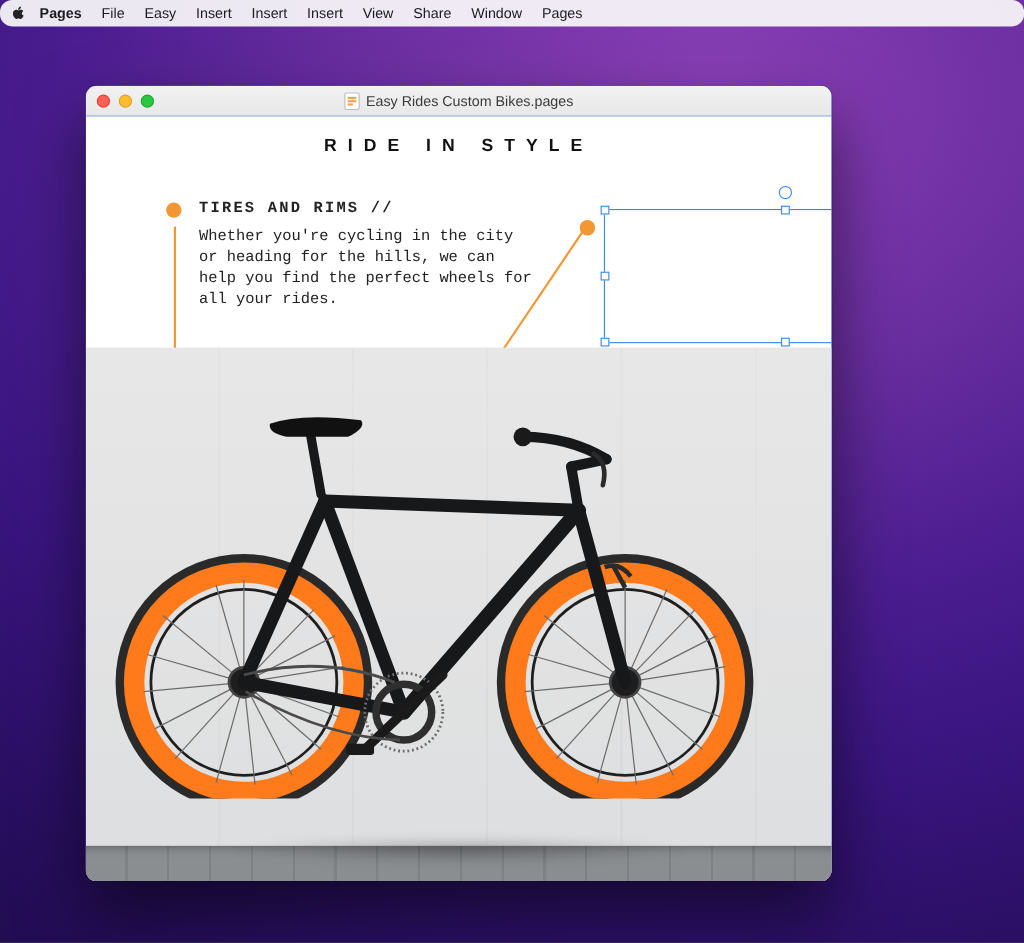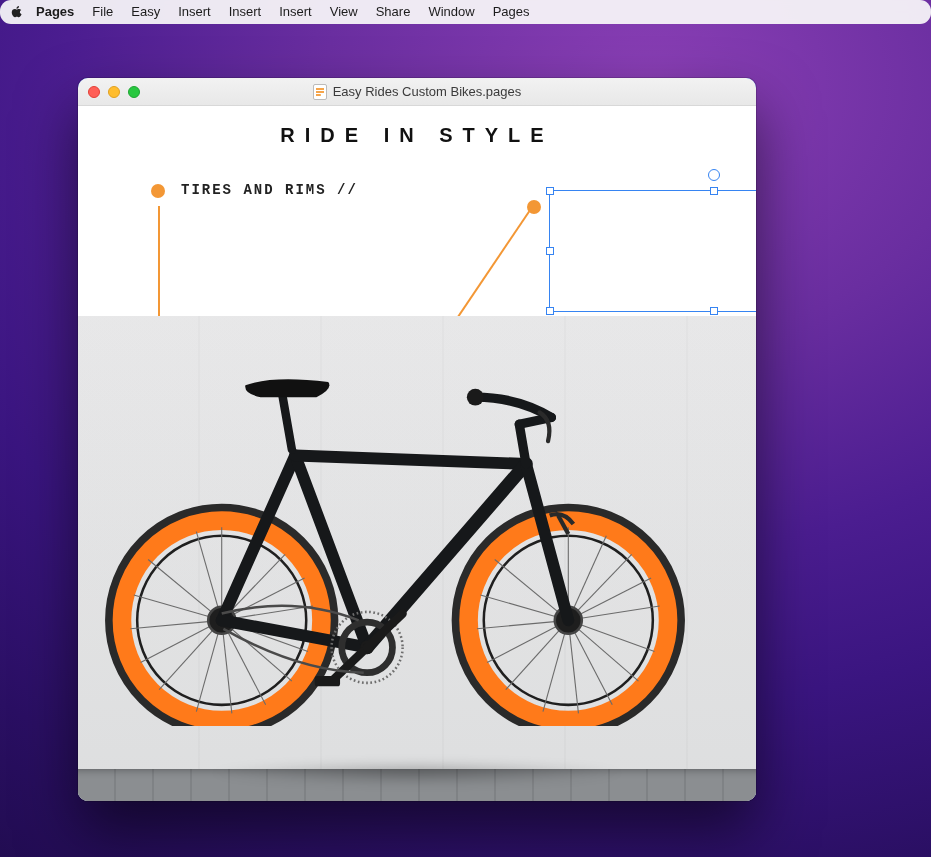--- a/index.html
+++ b/index.html
@@ -88,21 +88,21 @@
 
   .doc {
     position:absolute; left:0; right:0; top:28px; bottom:0;
     background:#fff;
   }
 
   .page-title {
     text-align:center;
     font-weight:800;
     letter-spacing: 10px;
-    font-size: 20px;
+    font-size: 16px;
     padding: 18px 0 8px 0;
     color:#111;
     font-family: "Avenir Next","Avenir","Helvetica Neue",Arial,sans-serif;
   }
 
   .callout {
     position:absolute;
     font-family: "Andale Mono","Menlo","Courier New",monospace;
     color:#222;
   }
@@ -219,20 +219,21 @@
 
     <div class="leader" style="left:80px; top:100px; width:2px; height:335px; transform:none;"></div>
     <div class="leader" style="left:456px; top:100px; width:230px; transform:rotate(124deg);"></div>
 
     <div class="leader" style="left:241px; top:595px; width:2px; height:100px; transform:none;"></div>
     <div class="leader" style="left:354px; top:635px; width:2px; height:60px; transform:none;"></div>
 
     <div class="callout left">
       <span class="dot"></span>
       <div class="heading">TIRES AND RIMS //</div>
+      <div class="body">Whether you're cycling in the city or heading for the hills, we can help you find the perfect wheels for all your rides.</div>
     </div>
 
     <div class="callout right">
       <span class="dot"></span>
     </div>
 
     <div class="selbox">
       <span class="rothandle"></span>
       <span class="handle nw"></span>
       <span class="handle n"></span>

